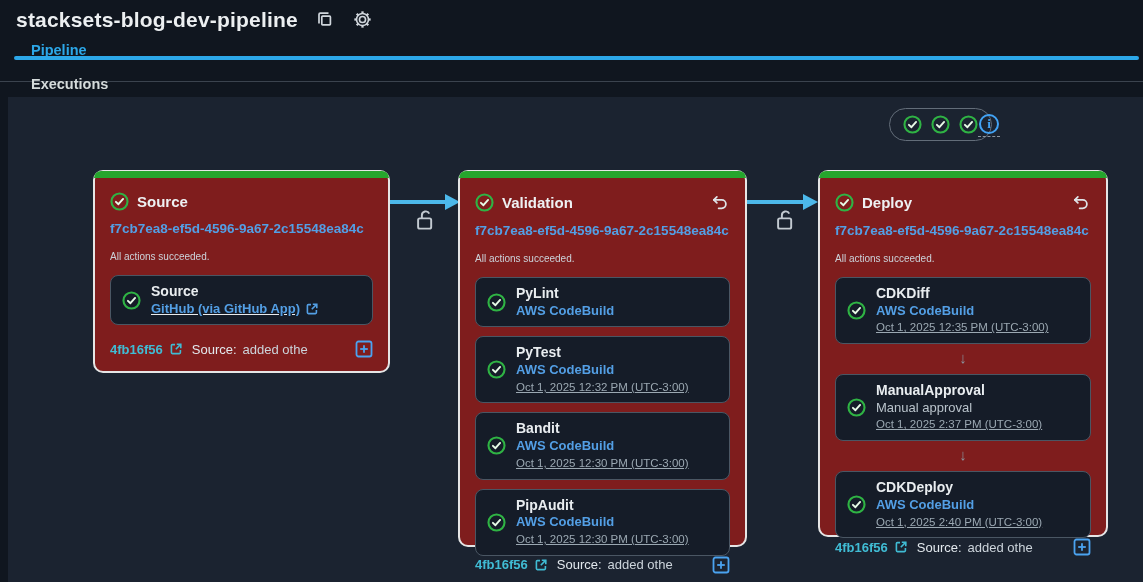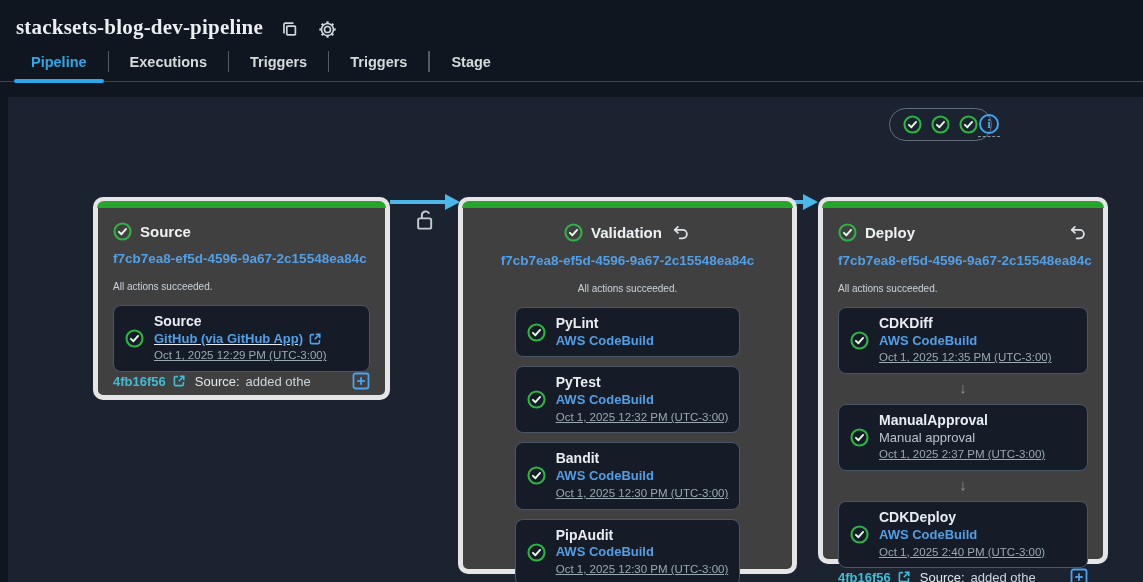--- a/index.html
+++ b/index.html
@@ -4,41 +4,41 @@
 <style>
   * { margin:0; padding:0; box-sizing:border-box; }
   html,body { width:1143px; height:582px; overflow:hidden; }
   body {
     background:#10161f;
     font-family:"Liberation Sans", sans-serif;
     color:#e9ebed;
     position:relative;
   }
   
-  .titlebar { display:flex; align-items:flex-end; gap:16px; padding:8px 0 0 16px; height:40px;font-family:Liberation Serif, serif; }
+  .titlebar { display:flex; align-items:flex-start; gap:16px; padding:8px 0 0 16px; height:40px; }
   .page-title { font-size:21px; font-weight:bold; color:#eceff1; letter-spacing:.2px; }
   .hicon { display:inline-flex; align-items:center; justify-content:center; width:22px; height:22px; cursor:pointer; }
   
-  .tabs { display:flex; align-items:stretch; height:40px; margin-top:2px; padding-left:10px; border-bottom:1px solid #3b434e; }
+  .tabs { display:flex; align-items:stretch; height:40px; margin-top:2px; padding-left:10px; border-bottom:1px solid #3b434e;flex-direction:column; }
   .tab { position:relative; display:flex; align-items:center; padding:0 21px; font-size:14.5px; font-weight:bold; color:#d5dbdb; cursor:pointer; }
   .tab.active { color:#2ca7e8; }
   .tab.active::after { content:""; position:absolute; left:4px; right:4px; bottom:-2px; height:4px; border-radius:2px; background:#2ca7e8; }
   .tabsep { width:1px; background:#545b66; margin:9px 0; }
   
   .panel { position:absolute; left:8px; top:97px; right:0; bottom:0; background:#1b2330; }
   
   .status-pill { position:absolute; left:881px; top:11px; display:flex; align-items:center; gap:9px; padding:6px 13px; border:1px solid #636d79; border-radius:18px; cursor:pointer; }
   .info-wrap { position:absolute; left:970px; top:17px; width:22px; text-align:center; cursor:pointer; }
   .info-circ { display:inline-flex; align-items:center; justify-content:center; width:20px; height:20px; border:2px solid #42a3f5; border-radius:50%; color:#42a3f5; font-family:"Liberation Serif", serif; font-weight:bold; font-size:13px; }
   .info-wrap .dash { display:block; border-bottom:1px dashed #8a949e; margin-top:2px; }
   
-  .stage { position:absolute; display:flex; flex-direction:column; background:#404040; border:5px solid #e5e5e5; border-radius:10px; padding:12px 15px 13px 15px;margin-top:27px; }
+  .stage { position:absolute; display:flex; flex-direction:column; background:#7f1d1d; border:2px solid #e5e5e5; border-radius:10px; padding:12px 15px 13px 15px; }
   .stage::before { content:""; position:absolute; left:-1px; right:-1px; top:-1px; height:7px; border-radius:10px 10px 0 0; background:#26a52d; }
   .stage.s0 { left:85px; top:73px; width:297px; height:203px; }
-  .stage.s1 { left:450px; top:73px; width:339px; height:377px;align-items:center; }
+  .stage.s1 { left:450px; top:73px; width:289px; height:377px; }
   .stage.s2 { left:810px; top:73px; width:290px; height:367px; }
   .stage-head { display:flex; align-items:center; gap:8px; margin-top:8px; }
   .stage-name { font-size:15px; font-weight:bold; color:#eef1f3; flex:0 0 auto; }
   .retry { margin-left:auto; cursor:pointer; display:inline-flex; }
   .exec-id { display:block; margin-top:10px; font-size:13.5px; font-weight:bold; color:#539fe5; text-decoration:none; cursor:pointer; white-space:nowrap; }
   .stage-status { margin-top:15px; font-size:10px; color:#ccd3da; }
   .actions { margin-top:4px; }
   .action { display:flex; align-items:center; gap:10px; border:1px solid #4a5663; border-radius:8px; padding:7px 11px; margin-top:9px; cursor:pointer; background:#151c28; }
   .a-name { font-size:14px; font-weight:bold; color:#e9edf0; line-height:1.25; }
   .a-provider { font-size:13px; font-weight:bold; color:#539fe5; text-decoration:none; cursor:pointer; line-height:1.3; }
@@ -157,21 +157,20 @@
     <div class="a-body">
       <div class="a-name">Source</div>
       <div style="display:flex;align-items:center;gap:5px;text-decoration:underline;">
         <a class="a-provider">GitHub (via GitHub App)</a>
         <svg width="14" height="14" viewBox="0 0 14 14" fill="none" stroke-width="1.6" stroke="#539fe5">
     <path d="M6 2.6 H3.4 A1 1 0 0 0 2.4 3.6 V10.6 A1 1 0 0 0 3.4 11.6 H10.4 A1 1 0 0 0 11.4 10.6 V8"></path>
     <path d="M7.8 2.2 H11.8 V6.2"></path>
     <path d="M11.6 2.4 L6.8 7.2"></path>
   </svg>
       </div>
-      <div class="a-date">Oct 1, 2025 12:29 PM (UTC-3:00)</div>
     </div>
   </div>
         </div>
     <div class="stage-footer">
       <a class="commit">4fb16f56</a>
       <svg width="14" height="14" viewBox="0 0 14 14" fill="none" stroke-width="1.6" stroke="#40bcd4">
     <path d="M6 2.6 H3.4 A1 1 0 0 0 2.4 3.6 V10.6 A1 1 0 0 0 3.4 11.6 H10.4 A1 1 0 0 0 11.4 10.6 V8"></path>
     <path d="M7.8 2.2 H11.8 V6.2"></path>
     <path d="M11.6 2.4 L6.8 7.2"></path>
   </svg>

